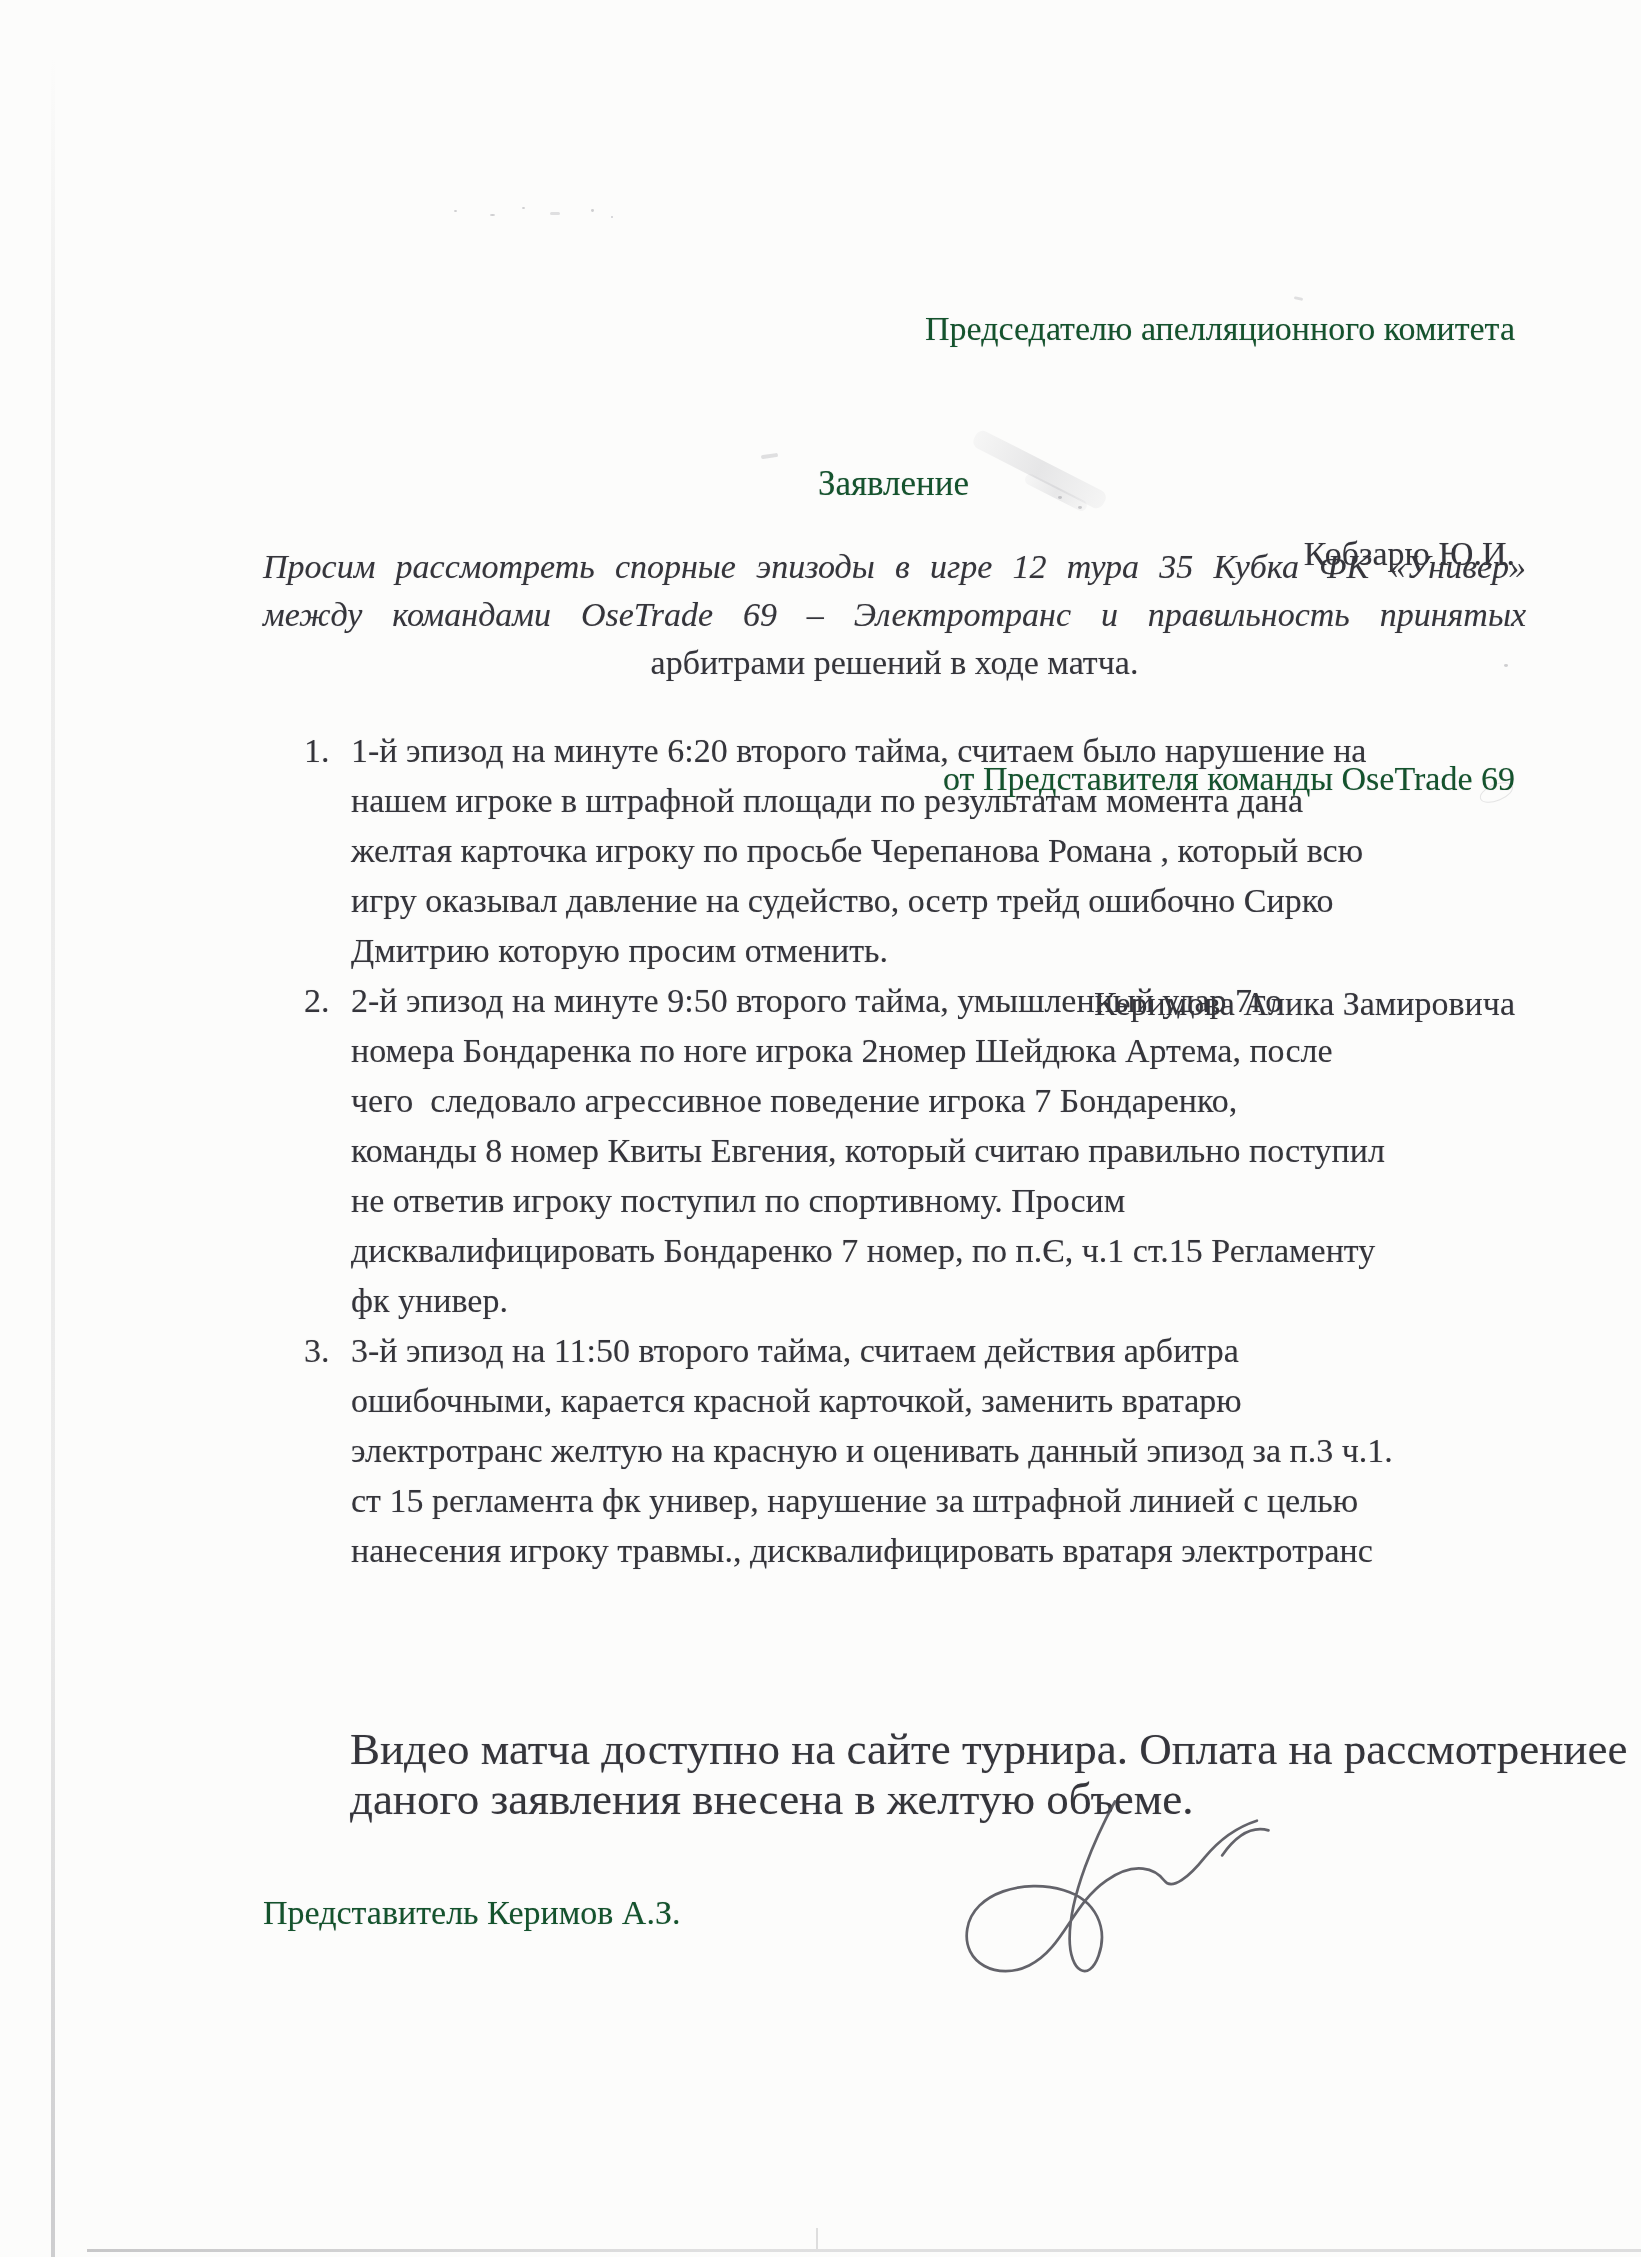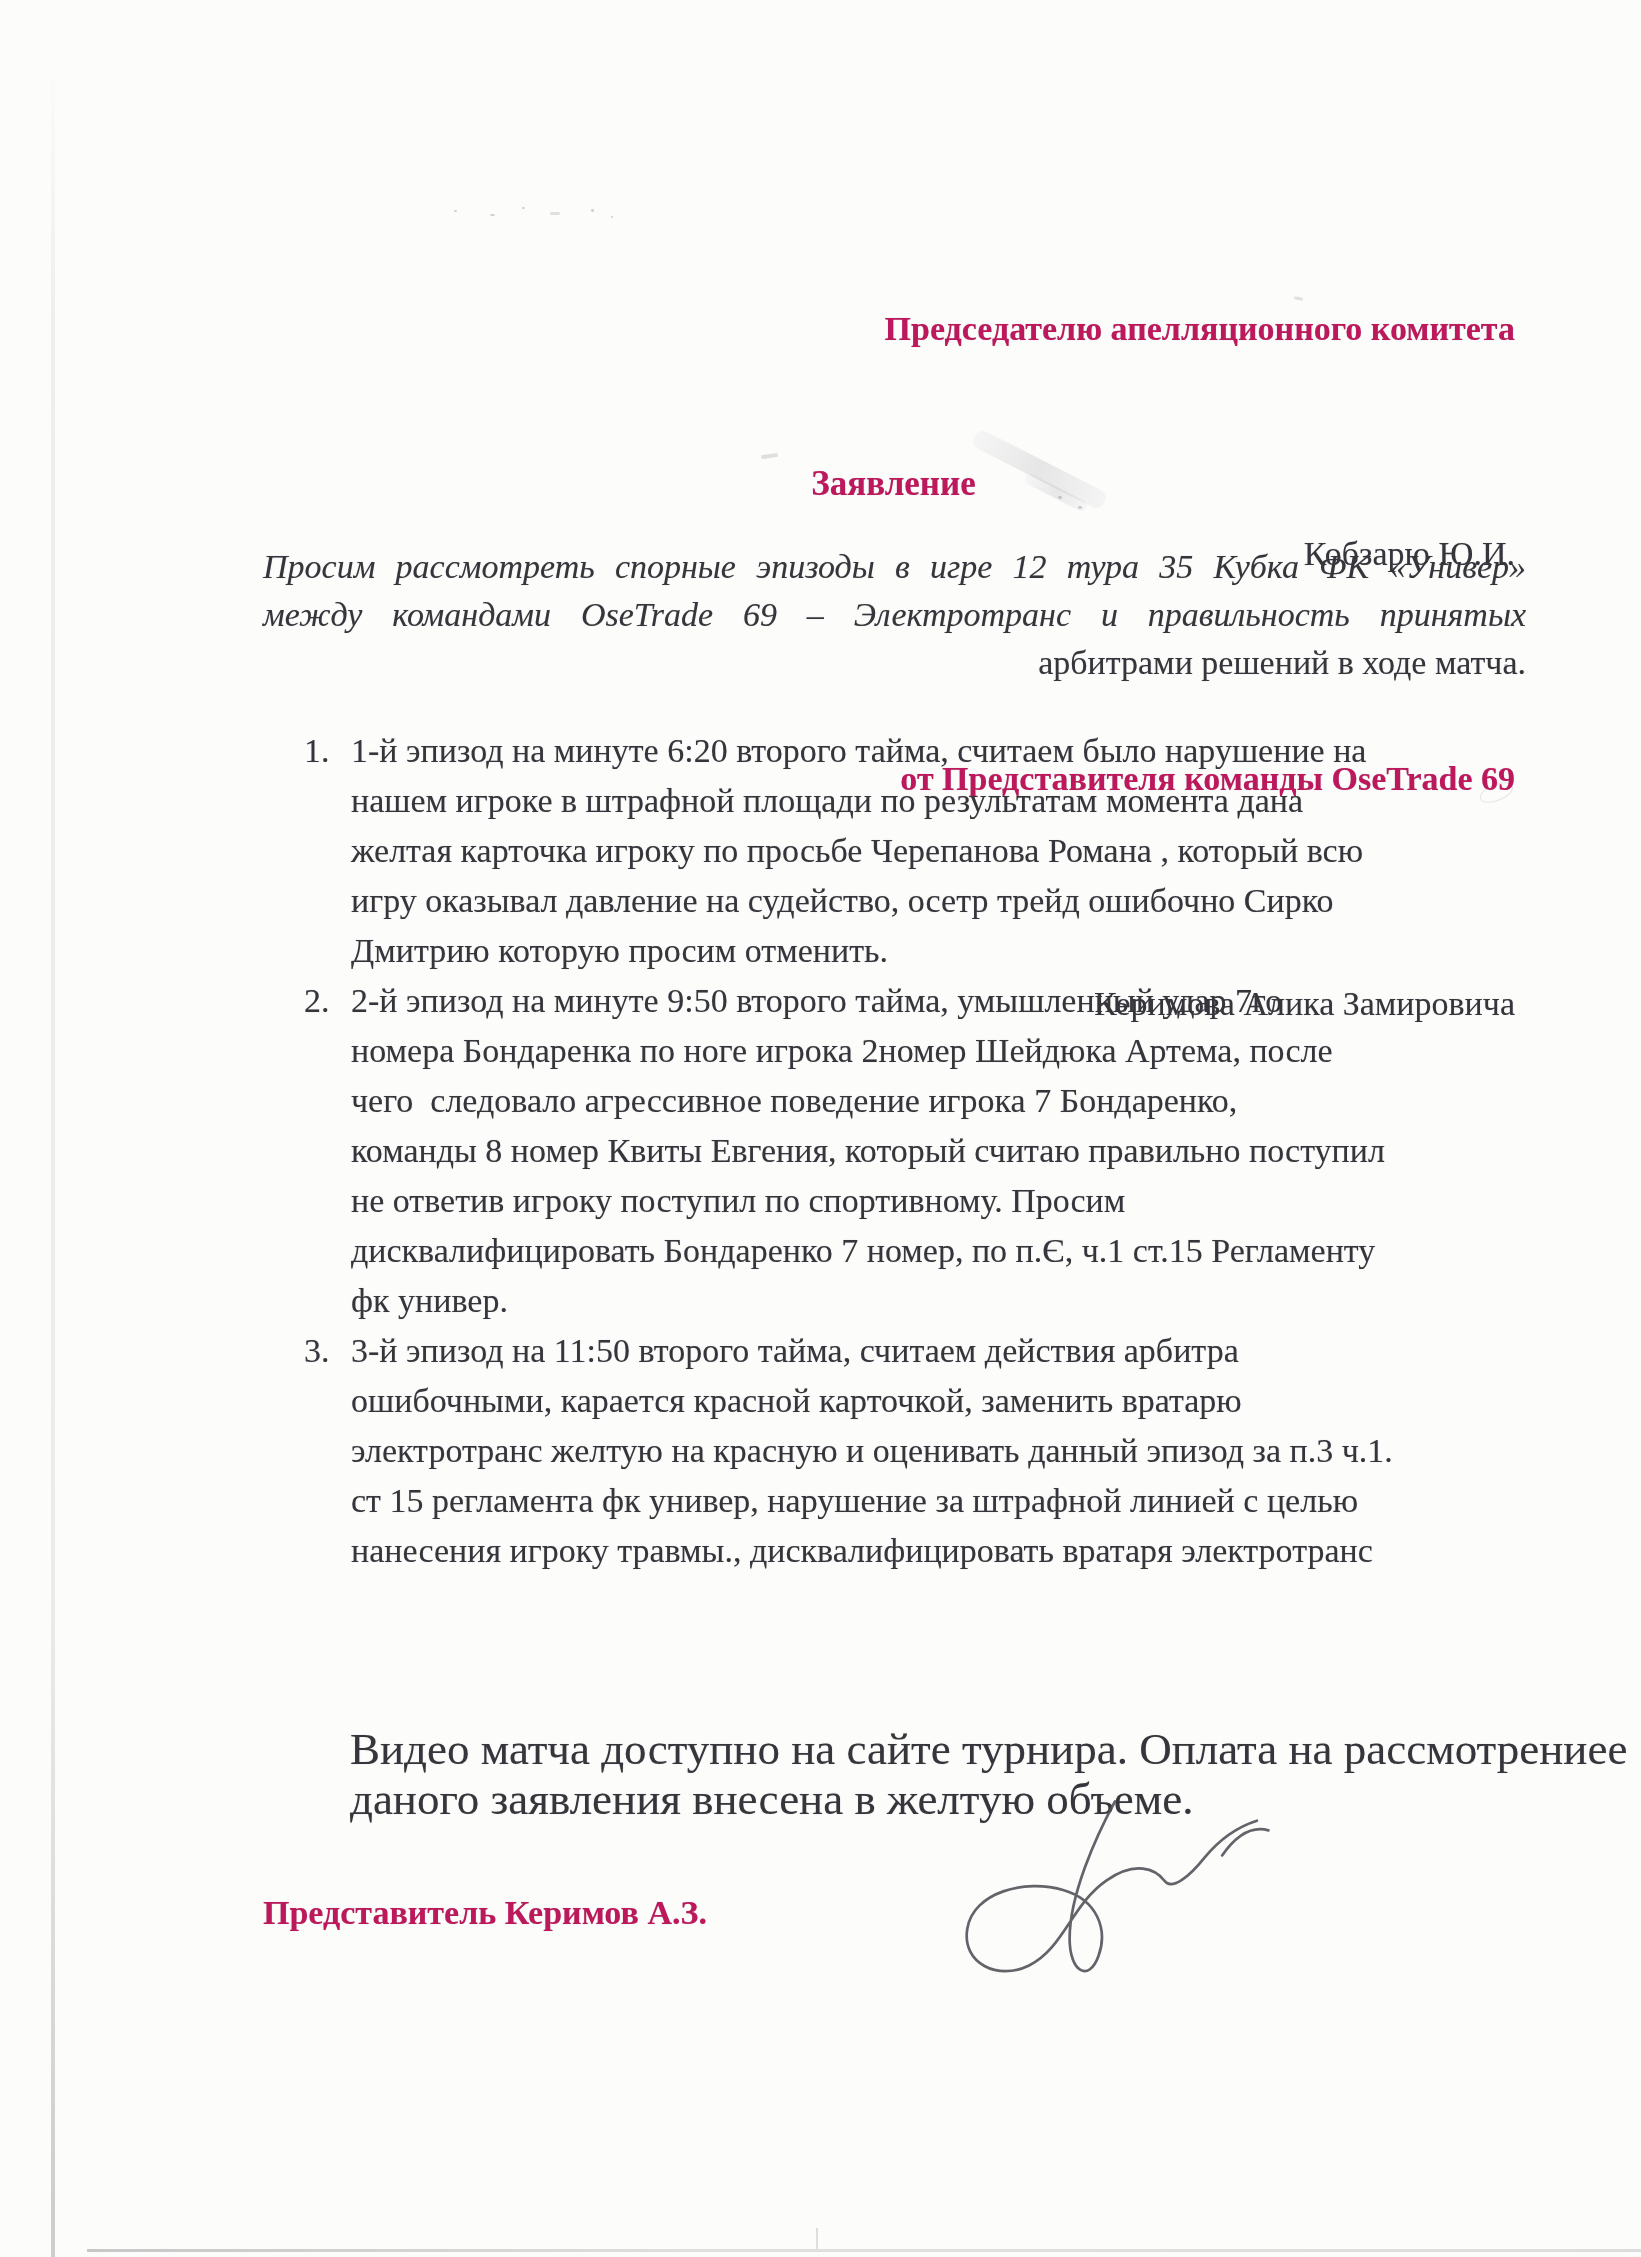--- a/index.html
+++ b/index.html
@@ -9,21 +9,21 @@
     overflow:hidden;
   }
   .page {
     position:relative;
     width:1641px; height:2257px;
     background:#fcfcfb;
     font-family:"Liberation Serif","DejaVu Serif",serif;
     color:#35353b;
   }
   .txt { text-shadow:0 0 1px rgba(80,80,90,0.35); }
-  .bold { font-weight:bold; color:#be185d; }
+  .bold { font-weight:normal; color:#14532d; }
 
   
   .edge-left {
     position:absolute; left:51px; top:58px; bottom:0; width:3.9px;
     background:linear-gradient(to bottom,
       rgba(200,200,200,0) 0%,
       rgba(190,190,192,0.22) 12%,
       rgba(185,185,188,0.25) 70%,
       rgba(150,150,155,0.45) 98%);
   }
@@ -58,21 +58,21 @@
   }
   .title {
     position:absolute; top:464px; left:262px; width:1263px;
     text-align:center; font-size:35px;
   }
   .intro {
     position:absolute; top:543px; left:263px; width:1263px;
     font-size:34px; line-height:48px;
   }
   .jline { height:48px; text-align:justify; text-align-last:justify;font-style:italic; }
-  .jline-last { height:48px; text-align:right; white-space:pre; }
+  .jline-last { height:48px; text-align:center; white-space:pre; }
 
   .list {
     position:absolute; top:726px; left:263px; width:1332px;
     font-size:34px; line-height:50px;
   }
   .item { position:relative; padding-left:88px; }
   .marker { position:absolute; left:41px; top:0; white-space:pre; }
   .pline { white-space:pre; height:50px; }
 
   .closing {

